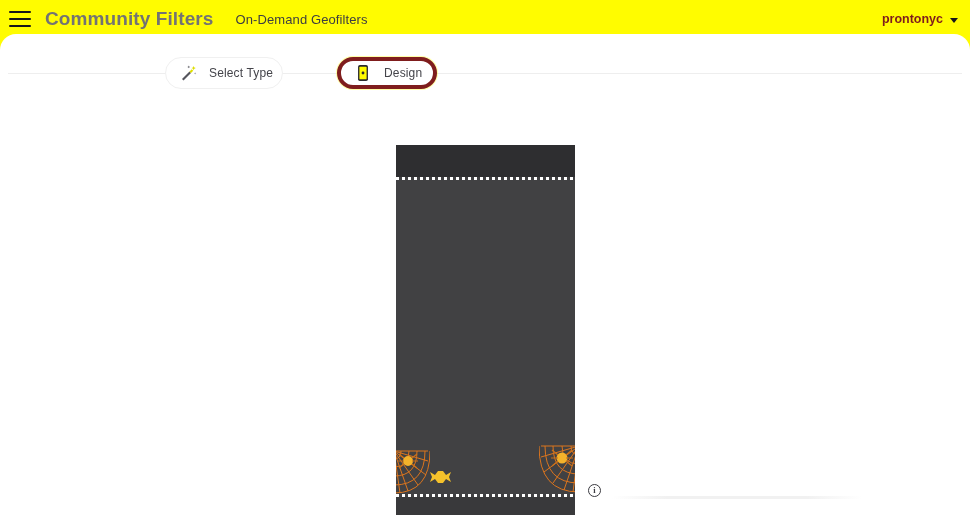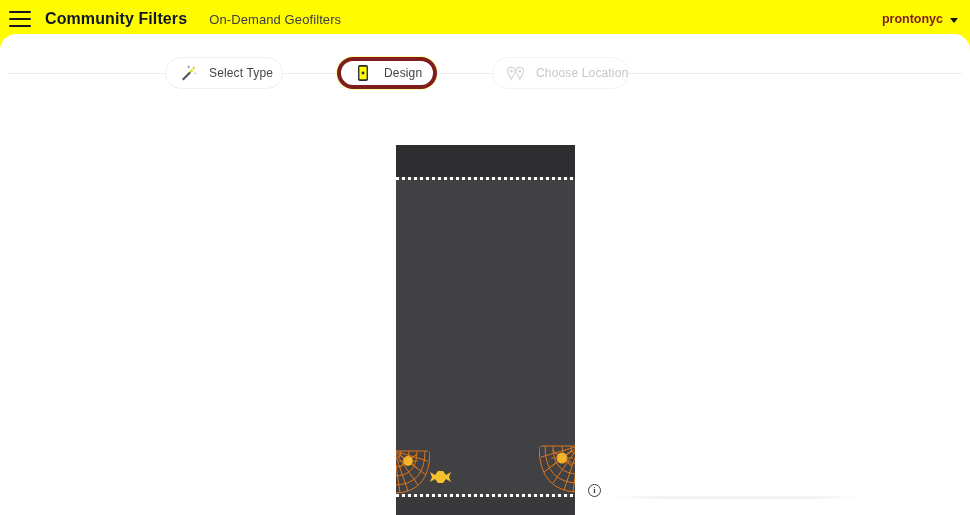--- a/index.html
+++ b/index.html
@@ -27,21 +27,21 @@
     z-index: 5;
   }
   .hamburger {
     width: 22px; height: 16px;
     margin-left: 9px; margin-right: 14px;
     display: flex; flex-direction: column; justify-content: space-between;
     cursor: pointer;
   }
   .hamburger span { display:block; height: 2px; width: 22px; background: #16161a; border-radius: 1px; }
   .brand {
-    font-size: 16px; font-weight: bold; color: #0f172a;
+    font-size: 19px; font-weight: bold; color: #737373;
     letter-spacing: .1px; cursor: pointer;
   }
   .navlink {
     font-size: 13px; color: #3d3d42; margin-left: 22px; cursor: pointer;
     letter-spacing: .1px;
   }
   .userbox {
     position: absolute; right: 12px; top: 0; height: 38px;
     display: flex; align-items: center; gap: 7px;
     font-size: 12.5px; font-weight: bold; color: #7f1d1d; cursor: pointer;
@@ -226,31 +226,20 @@
         <span class="ico">
           <svg width="16" height="18" viewBox="0 0 16 20">
             <rect x="2.5" y="1" width="11" height="18" rx="2" fill="#2b2b2e"></rect>
             <rect x="4" y="3" width="8" height="14" rx="1" fill="#FFFC00"></rect>
             <circle cx="8" cy="10" r="1.6" fill="#2b2b2e"></circle>
           </svg>
         </span>
         <span class="lbl">Design</span>
       </div>
 
-      <div class="step dim1">
-        <span class="ico">
-          <svg width="19" height="17" viewBox="0 0 24 22">
-            <path d="M6.5 3 C3.4 3 1.5 5.3 1.5 8 C1.5 12 6.5 16 6.5 19 C6.5 16 11.5 12 11.5 8 C11.5 5.3 9.6 3 6.5 3 Z" fill="none" stroke="#d6d6db" stroke-width="1.6"></path>
-            <circle cx="6.5" cy="8" r="1.8" fill="#d6d6db"></circle>
-            <path d="M17.5 3 C14.4 3 12.5 5.3 12.5 8 C12.5 12 17.5 16 17.5 19 C17.5 16 22.5 12 22.5 8 C22.5 5.3 20.6 3 17.5 3 Z" fill="none" stroke="#d6d6db" stroke-width="1.6"></path>
-            <circle cx="17.5" cy="8" r="1.8" fill="#d6d6db"></circle>
-          </svg>
-        </span>
-        <span class="lbl">Choose Location</span>
-      </div>
 
     </div>
 
 
     <div class="preview-wrap">
       <div class="preview">
         <div class="preview-topband"></div>
         <div class="dash-line dash-top"></div>
         <div class="dash-line dash-bottom"></div>
         <div class="preview-bottomband"></div>

